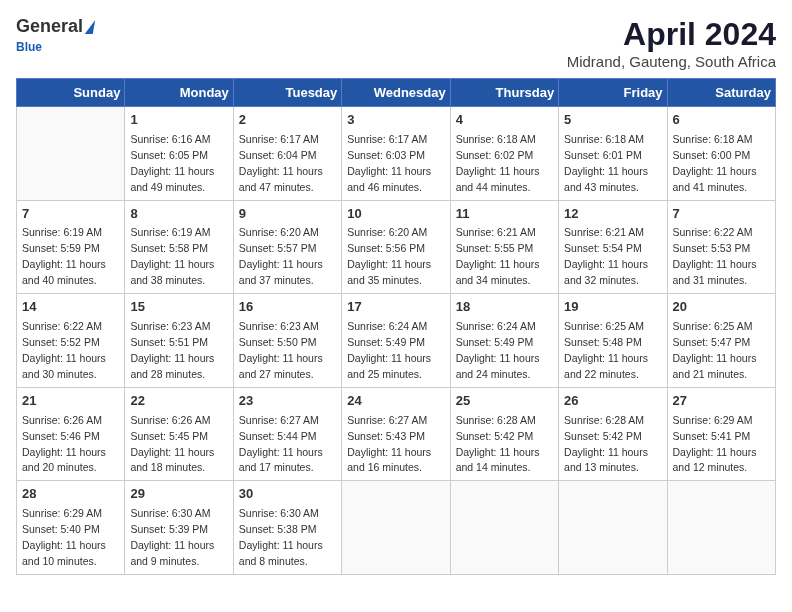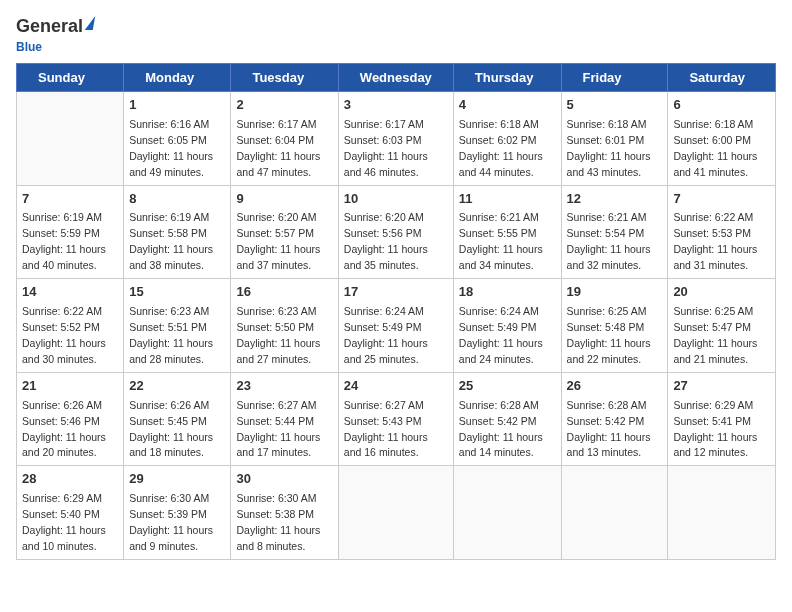--- a/index.html
+++ b/index.html
@@ -36,22 +36,22 @@
     .calendar {
       width: 100%;
       border-collapse: collapse;
       font-size: 11px;
     }
     .calendar thead tr {
       background-color: #2255a4;
       color: #fff;
     }
     .calendar thead th {
-      padding: 6px 21px;
-      text-align: left;
+      padding: 6px 4px;
+      text-align: right;
       font-size: 13px;
       font-weight: bold;
       border: 1px solid #5577cc;
     }
     .calendar tbody td {
       vertical-align: top;
       border: 1px solid #ccc;
       padding: 4px 5px;
       width: 108px;
       min-height: 80px;
@@ -66,20 +66,21 @@
     }
     .cell-text {
       font-size: 10.5px;
       color: #333;
     }
     .empty-cell {
       background: #f9f9f9;
     }
     .logo-row {
       display: flex;
+      align-items: center;
     }
     .logo-text-general { color: #333; font-weight: bold; font-size: 18px; }
     .logo-text-blue { color: #1a5fb4; font-weight: bold; font-size: 12px; }
     .logo-triangle {
       display: inline-block;
       margin-left: 3px;
       width: 0; height: 0;
       border-left: 8px solid transparent;
       border-bottom: 14px solid #1a5fb4;
       transform: skewX(-10deg);
@@ -90,20 +91,24 @@
 
 <div class="header">
   <div class="logo">
     <div class="logo-row">
       <span class="logo-text-general">General</span>
       <span class="logo-triangle"></span>
     </div>
     <div>
       <span class="logo-text-blue">Blue</span>
     </div>
+  </div>
+  <div class="title-block">
+    <div class="month-title">April 2024</div>
+    <div class="location">Midrand, Gauteng, South Africa</div>
   </div>
 </div>
 
 <table class="calendar">
   <thead>
     <tr>
     <th>Sunday</th>
         <th>Monday</th>
         <th>Tuesday</th>
         <th>Wednesday</th>

